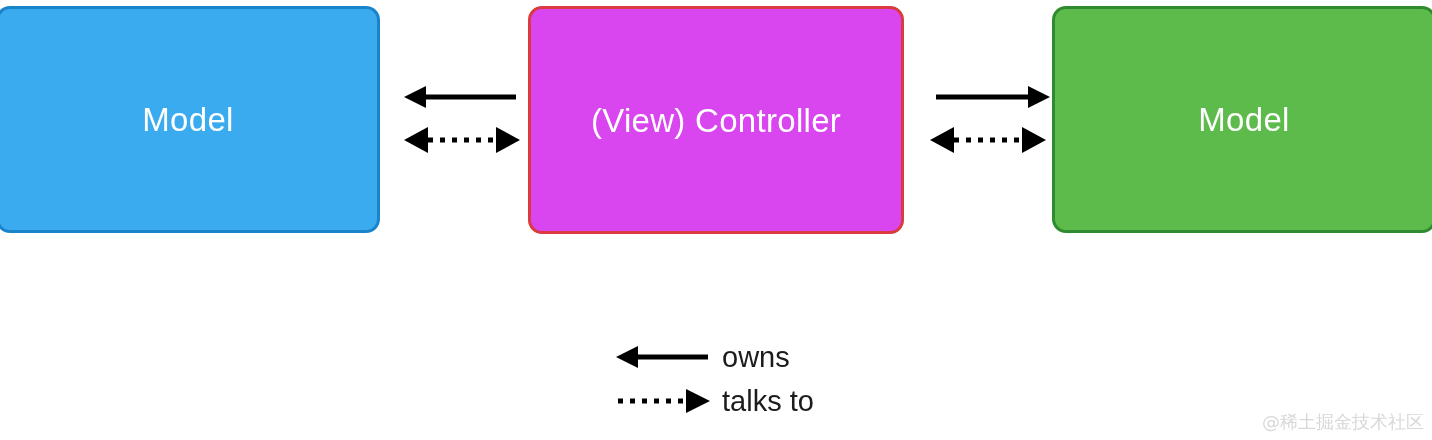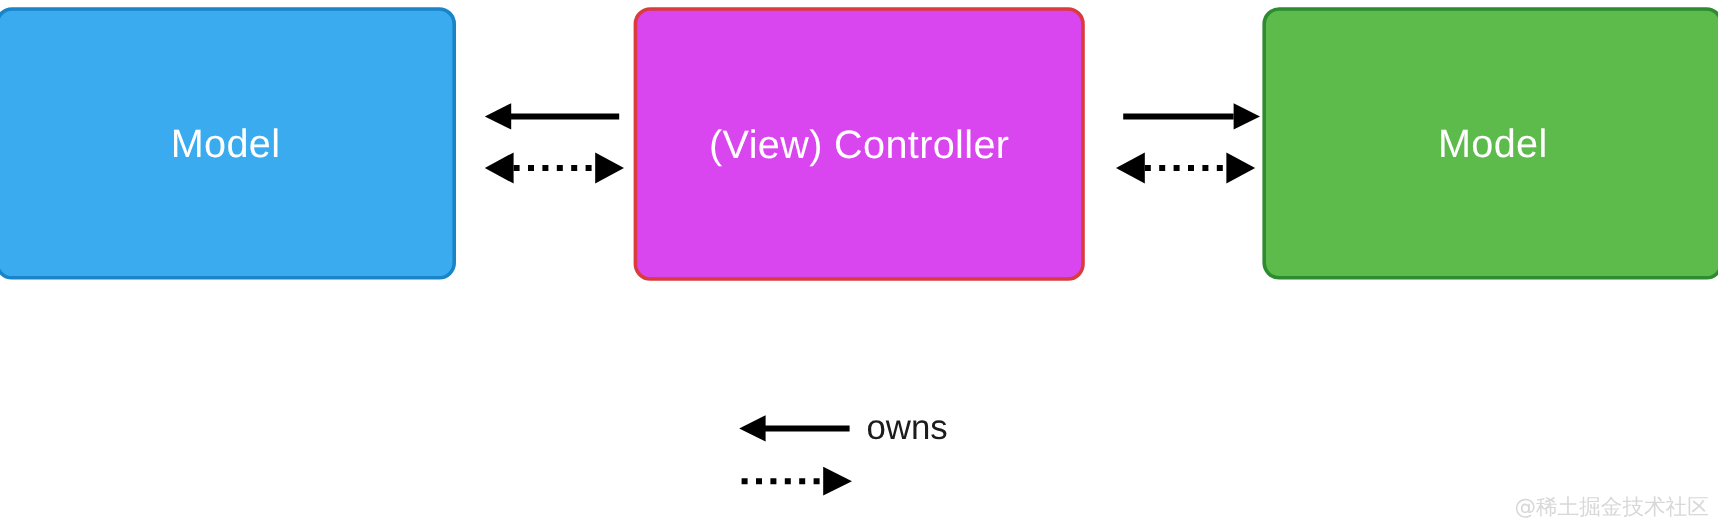--- a/index.html
+++ b/index.html
@@ -185,19 +185,20 @@
       <span class="legend-text">owns</span>
     </div>
 
     <div class="legend-row" id="legend-row-talksto">
       <span class="legend-glyph">
         <svg width="96" height="30" viewBox="0 0 96 30" xmlns="http://www.w3.org/2000/svg">
           <line x1="2" y1="15" x2="72" y2="15" stroke="#000000" stroke-width="5" stroke-dasharray="5 7" stroke-linecap="butt"></line>
           <polygon points="94,15 70,3 70,27" fill="#000000"></polygon>
         </svg>
       </span>
+      <span class="legend-text">talks to</span>
     </div>
 
   </div>
 
   <div id="watermark">@稀土掘金技术社区</div>
 
 </div>
 
 </body></html>

